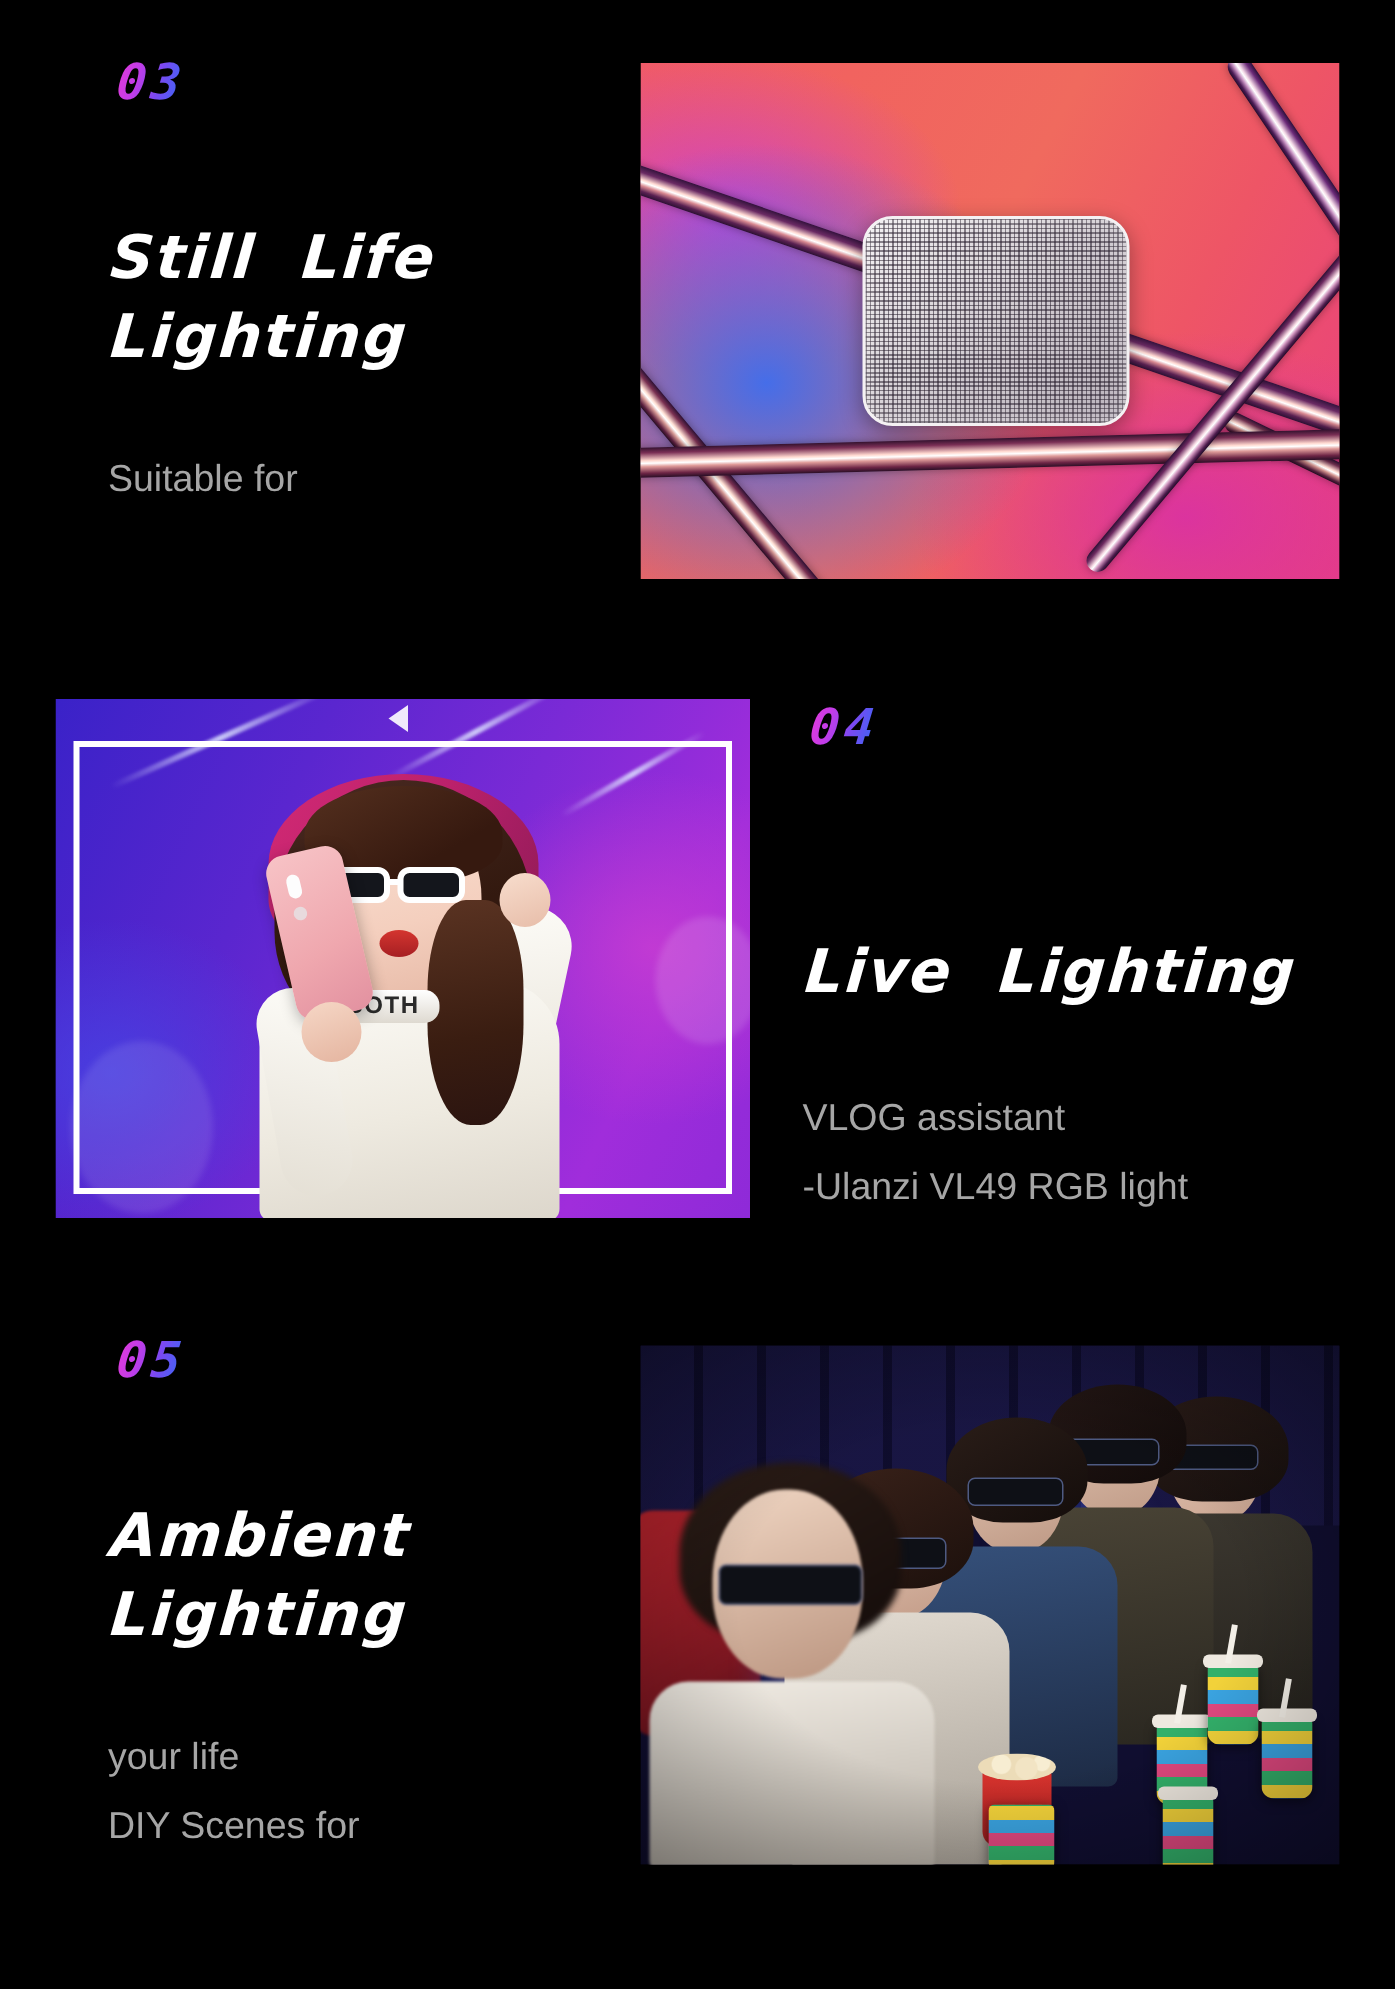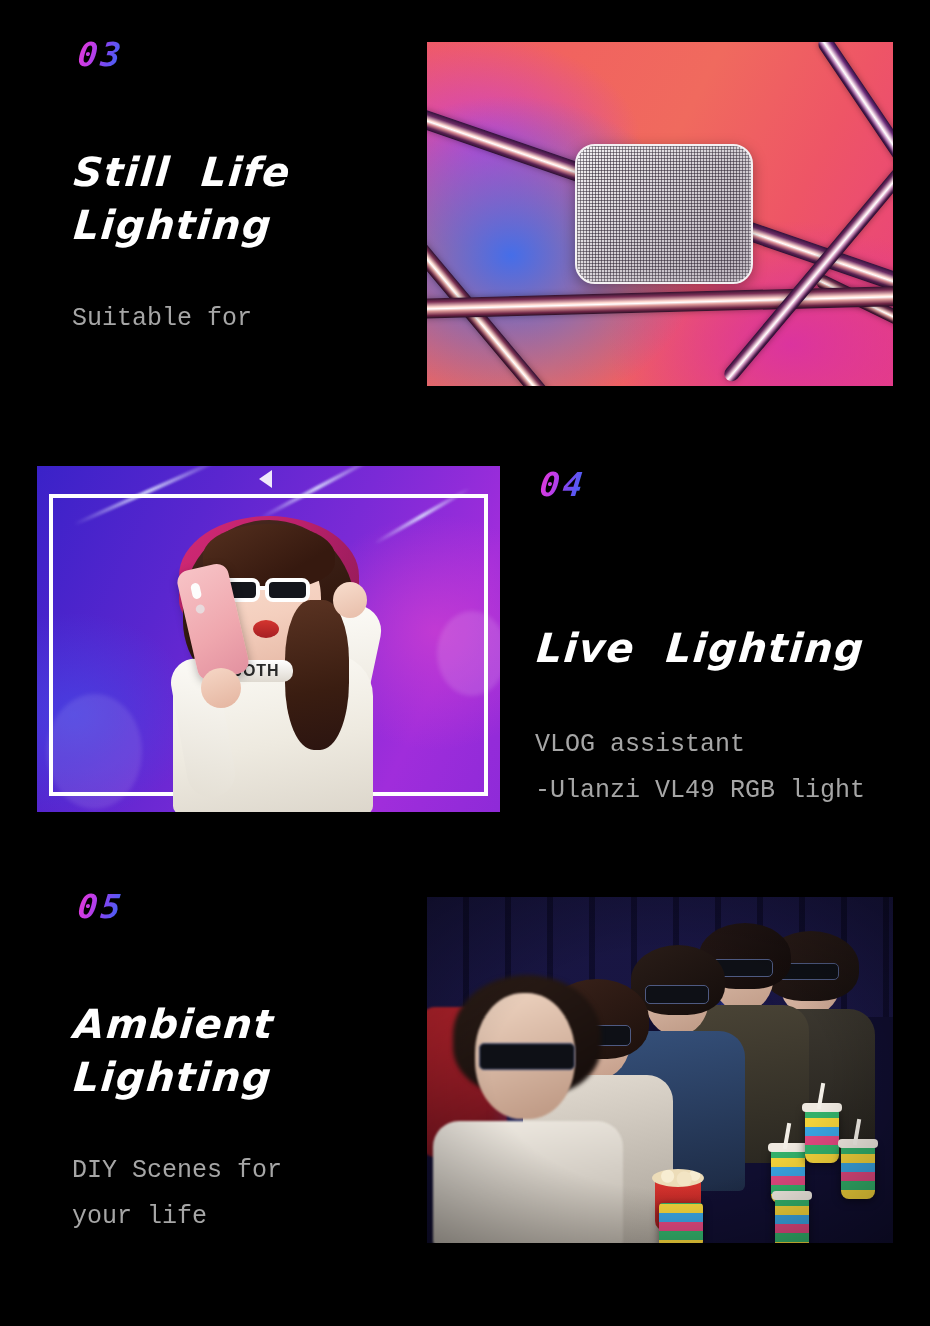--- a/index.html
+++ b/index.html
@@ -41,21 +41,21 @@
     font-style:italic;
     font-size:40px;
     line-height:1.32;
     letter-spacing:1.5px;
     color:#ffffff;
     transform:skewX(-5deg);
     white-space:pre;
   }
 
   .section-sub {
-    font-family:Liberation Mono, monospace;
+    font-family:Liberation Sans, sans-serif;
     font-weight:400;
     font-size:25px;
     line-height:1.85;
     color:#a6a6a6;
     white-space:pre;
   }
 
   
 
   .photo {
@@ -462,22 +462,22 @@
   <div style="position:absolute;left:78px;top:890px;">
     <span class="section-number">05</span>
   </div>
 
   <div style="position:absolute;left:74px;top:998px;width:340px;">
     <div class="section-title">Ambient</div>
     <div class="section-title">Lighting</div>
   </div>
 
   <div style="position:absolute;left:72px;top:1148px;width:340px;">
+    <div class="section-sub">your life</div>
     <div class="section-sub">DIY Scenes for</div>
-    <div class="section-sub">your life</div>
   </div>
 
   <div class="photo" id="photo-cinema">
     <div class="cinema-bg"></div>
     <div class="cinema-wall"></div>
     <div class="cinema-seat-red"></div>
 
     <div class="cinema-glow" style="left:60px;top:150px;width:150px;height:130px;"></div>
     <div class="cinema-glow" style="left:230px;top:80px;width:120px;height:110px;"></div>
 

